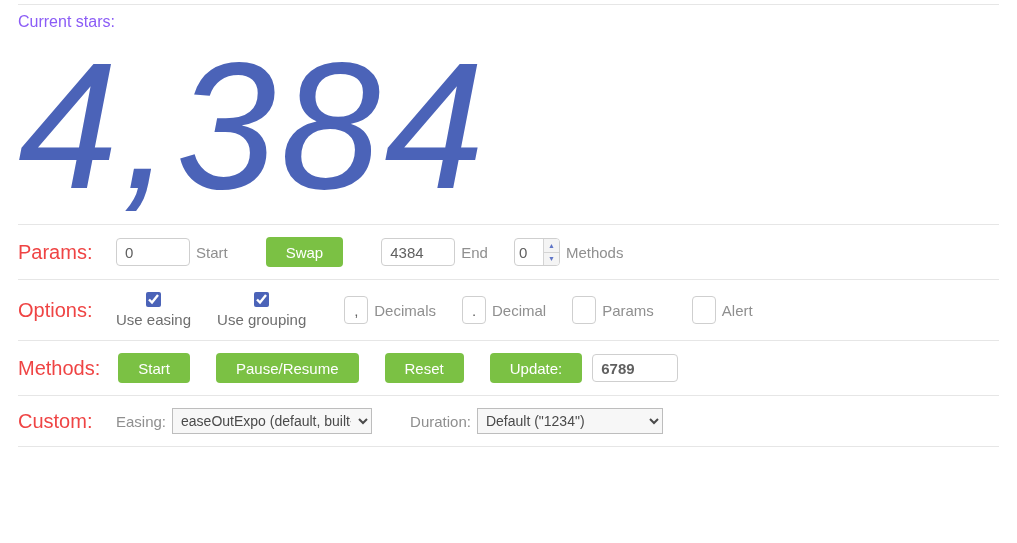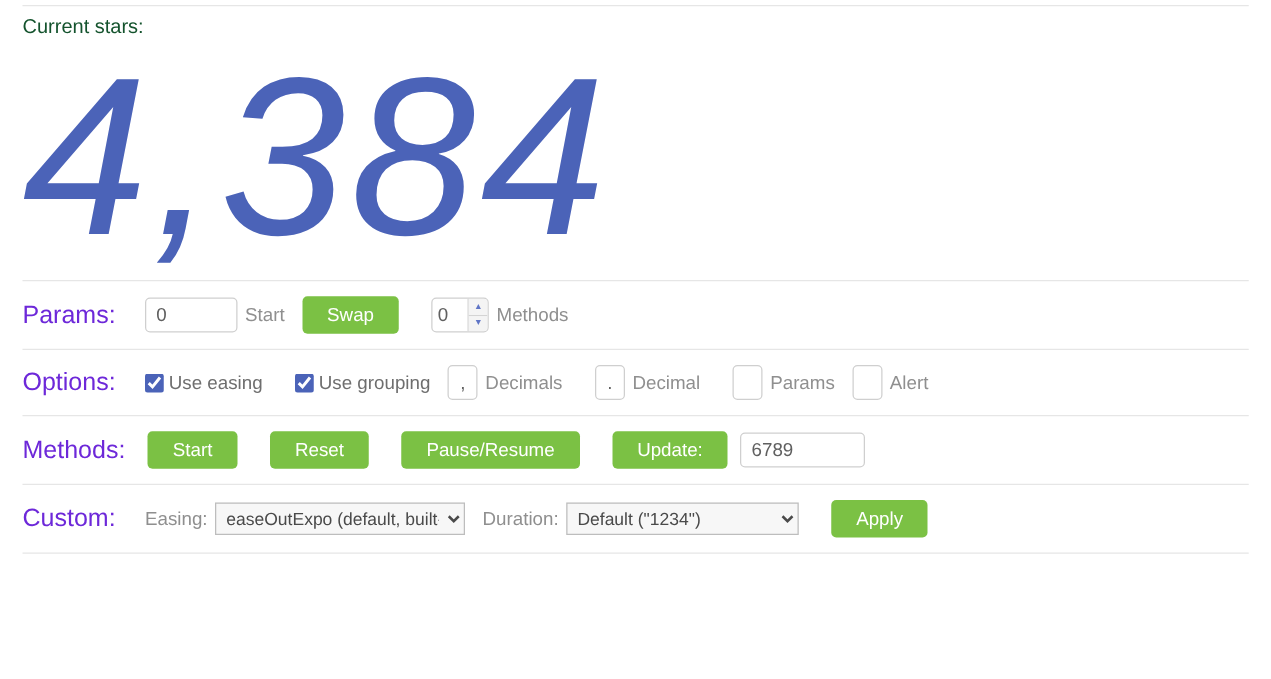--- a/index.html
+++ b/index.html
@@ -21,57 +21,57 @@
     margin: 0;
   }
   .row {
     display: flex;
     align-items: center;
     gap: 10px;
     padding: 12px 0;
     flex-wrap: wrap;
   }
   .section-label {
-    color: #6d28d9;
+    color: #ef4444;
     font-size: 20px;
     font-weight: 300;
     min-width: 80px;
   }
   .big-number {
     font-size: 180px;
     line-height: 1.05;
     font-weight: 200;
     color: #4b63b8;
     letter-spacing: 4px;
     margin: 0;
     padding: 0 0 4px 0;
     font-style: italic;
   }
   .counter-block {
     padding: 4px 0 0 0;
   }
   .current-stars {
     font-size: 16px;
-    color: #14532d;
+    color: #8b5cf6;
     margin: 4px 0 0 0;
     display: block;
   }
   input[type="text"].small-input,
   input.small-input {
     height: 28px;
     border: 1px solid #cfcfcf;
     border-radius: 4px;
     padding: 0 8px;
     font-size: 15px;
     color: #606060;
     background: #fff;
   }
   .w-70 { width: 74px; }
   .w-20 { width: 24px; text-align: center; padding: 0 2px; }
-  .w-90 { width: 100px; }
+  .w-90 { width: 86px; font-weight: bold; }
   .spinner-wrap {
     position: relative;
     display: inline-flex;
     align-items: center;
     height: 28px;
     border: 1px solid #cfcfcf;
     border-radius: 4px;
     background: #fff;
     overflow: hidden;
   }
@@ -121,20 +121,21 @@
   .inline-label {
     font-size: 15px;
     color: #8f8f8f;
   }
   .chk {
     display: inline-flex;
     align-items: center;
     gap: 4px;
     font-size: 15px;
     color: #6e6e6e;
+    flex-direction: column;
   }
   .chk input[type="checkbox"] {
     width: 15px;
     height: 15px;
     accent-color: #4b63b8;
     margin: 0;
   }
   .chk-mixed {
     width: 14px;
     height: 14px;
@@ -158,21 +159,21 @@
     padding: 0 4px;
   }
   .sel.w-200 { width: 200px; }
   .sel.w-190 { width: 186px; }
   .group {
     display: inline-flex;
     align-items: center;
     gap: 6px;
   }
   .ml-8 { margin-left: 8px; }
-  .ml-12 { margin-left: 4px; }
+  .ml-12 { margin-left: 28px; }
   .ml-16 { margin-left: 16px; }
 </style>
 </head>
 <body>
 
 <div class="page">
   <hr class="hr">
 
   <div class="counter-block">
     <span class="current-stars">Current stars:</span>
@@ -184,20 +185,24 @@
   <div class="row">
     <span class="section-label">Params:</span>
 
     <div class="group ml-8">
       <input class="small-input w-70" value="0" style="">
       <span class="inline-label">Start</span>
     </div>
 
     <button class="btn ml-12">Swap</button>
 
+    <div class="group ml-12">
+      <input class="small-input w-70" value="4384" style="">
+      <span class="inline-label">End</span>
+    </div>
 
     <div class="group ml-16">
       <div class="spinner-wrap">
         <input value="0" style="">
         <div class="spinner-buttons">
           <button>▲</button>
           <button>▼</button>
         </div>
       </div>
       <span class="inline-label">Methods</span>
@@ -240,22 +245,22 @@
       <span class="inline-label">Alert</span>
     </div>
   </div>
 
   <hr class="hr">
 
   <div class="row">
     <span class="section-label">Methods:</span>
 
     <button class="btn ml-8">Start</button>
+    <button class="btn ml-16">Pause/Resume</button>
     <button class="btn ml-16">Reset</button>
-    <button class="btn ml-16">Pause/Resume</button>
     <button class="btn ml-16">Update:</button>
     <input class="small-input w-90" value="6789" style="">
 
   </div>
 
   <hr class="hr">
 
   <div class="row">
     <span class="section-label">Custom:</span>
 
@@ -266,17 +271,16 @@
       </select>
     </div>
 
     <div class="group ml-12">
       <span class="inline-label">Duration:</span>
       <select class="sel w-190">
         <option>Default ("1234")</option>
       </select>
     </div>
 
-    <button class="btn ml-16">Apply</button>
   </div>
 
   <hr class="hr">
 </div>
 
 </body></html>

